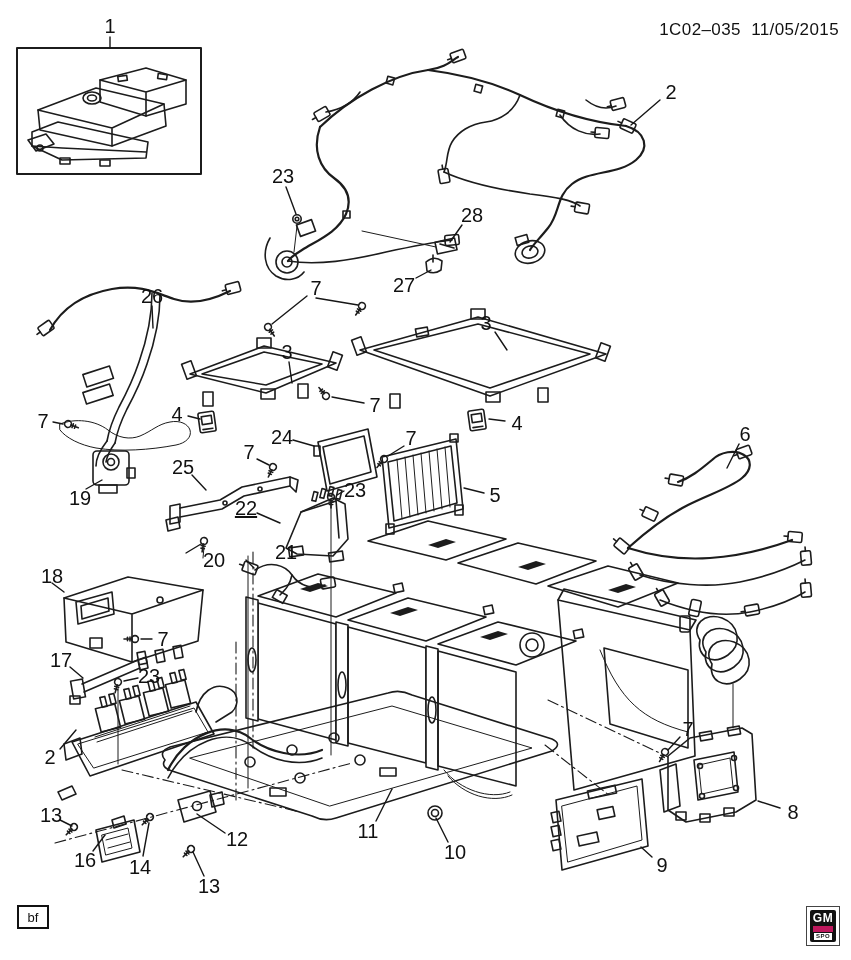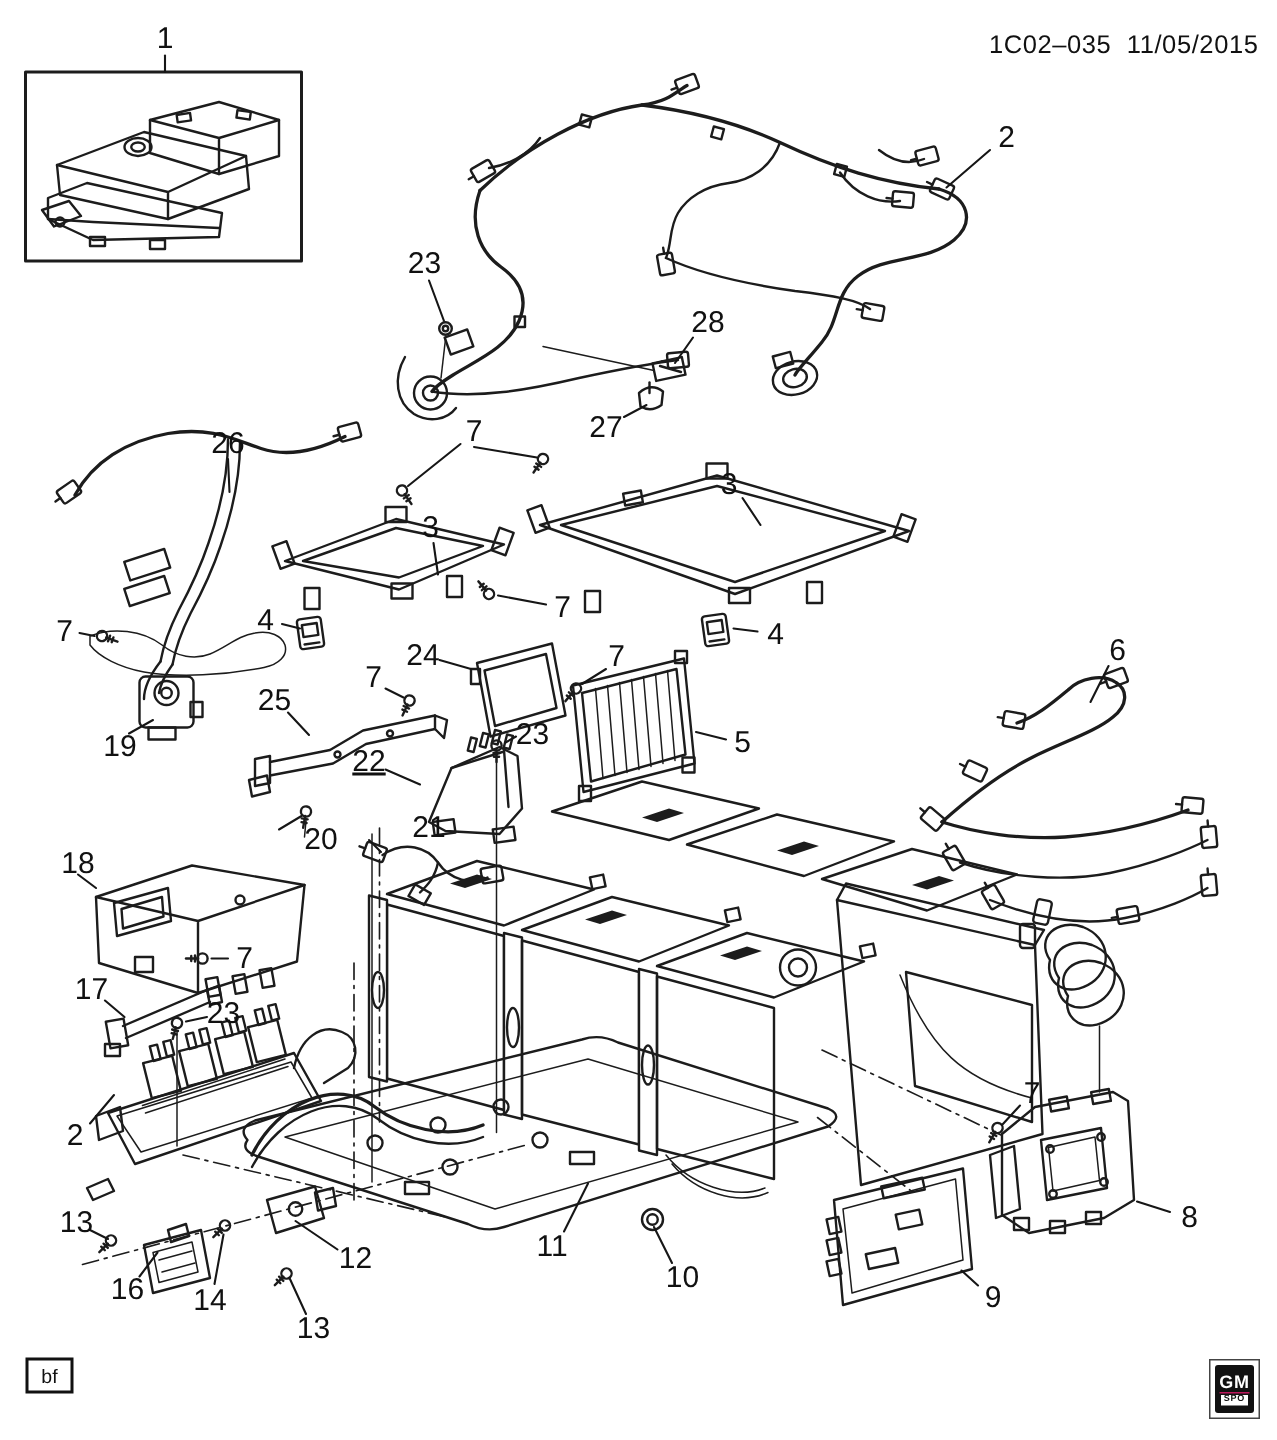--- a/index.html
+++ b/index.html
@@ -16,21 +16,21 @@
   #art .dash{stroke-width:1.1;stroke-dasharray:11 4 2 4;}
   #leader-svg line{stroke:#161616;stroke-width:1.4;stroke-linecap:round;}
   .callout{position:absolute;transform:translate(-50%,-50%);font-size:20px;line-height:1;
            color:#111;user-select:none;}
   .bf-box{position:absolute;left:17px;top:905px;width:28px;height:20px;border:2px solid #111;
           display:flex;align-items:center;justify-content:center;font-size:13px;}
   .gm-box{position:absolute;left:806px;top:906px;width:32px;height:38px;border:1.5px solid #444;
           background:#fff;display:flex;align-items:center;justify-content:center;}
   .gm-inner{width:26px;height:32px;background:#111;border-radius:2px;display:flex;
             flex-direction:column;align-items:center;justify-content:center;gap:1px;}
-  .gm-txt{color:#fff;font-size:12px;font-weight:bold;letter-spacing:.5px;border-bottom:1px solid #be185d;
+  .gm-txt{color:#fff;font-size:12px;font-weight:bold;letter-spacing:.5px;border-bottom:6px solid #be185d;
           line-height:1.1;}
   .gm-sub{background:#fff;color:#111;font-size:6px;font-weight:bold;line-height:1.2;
           padding:0 2px;letter-spacing:.5px;}
 </style>
 </head>
 <body>
 
 <div class="page">
 
   <div class="hdr"><span>1C02–035</span>  <span>11/05/2015</span></div>

